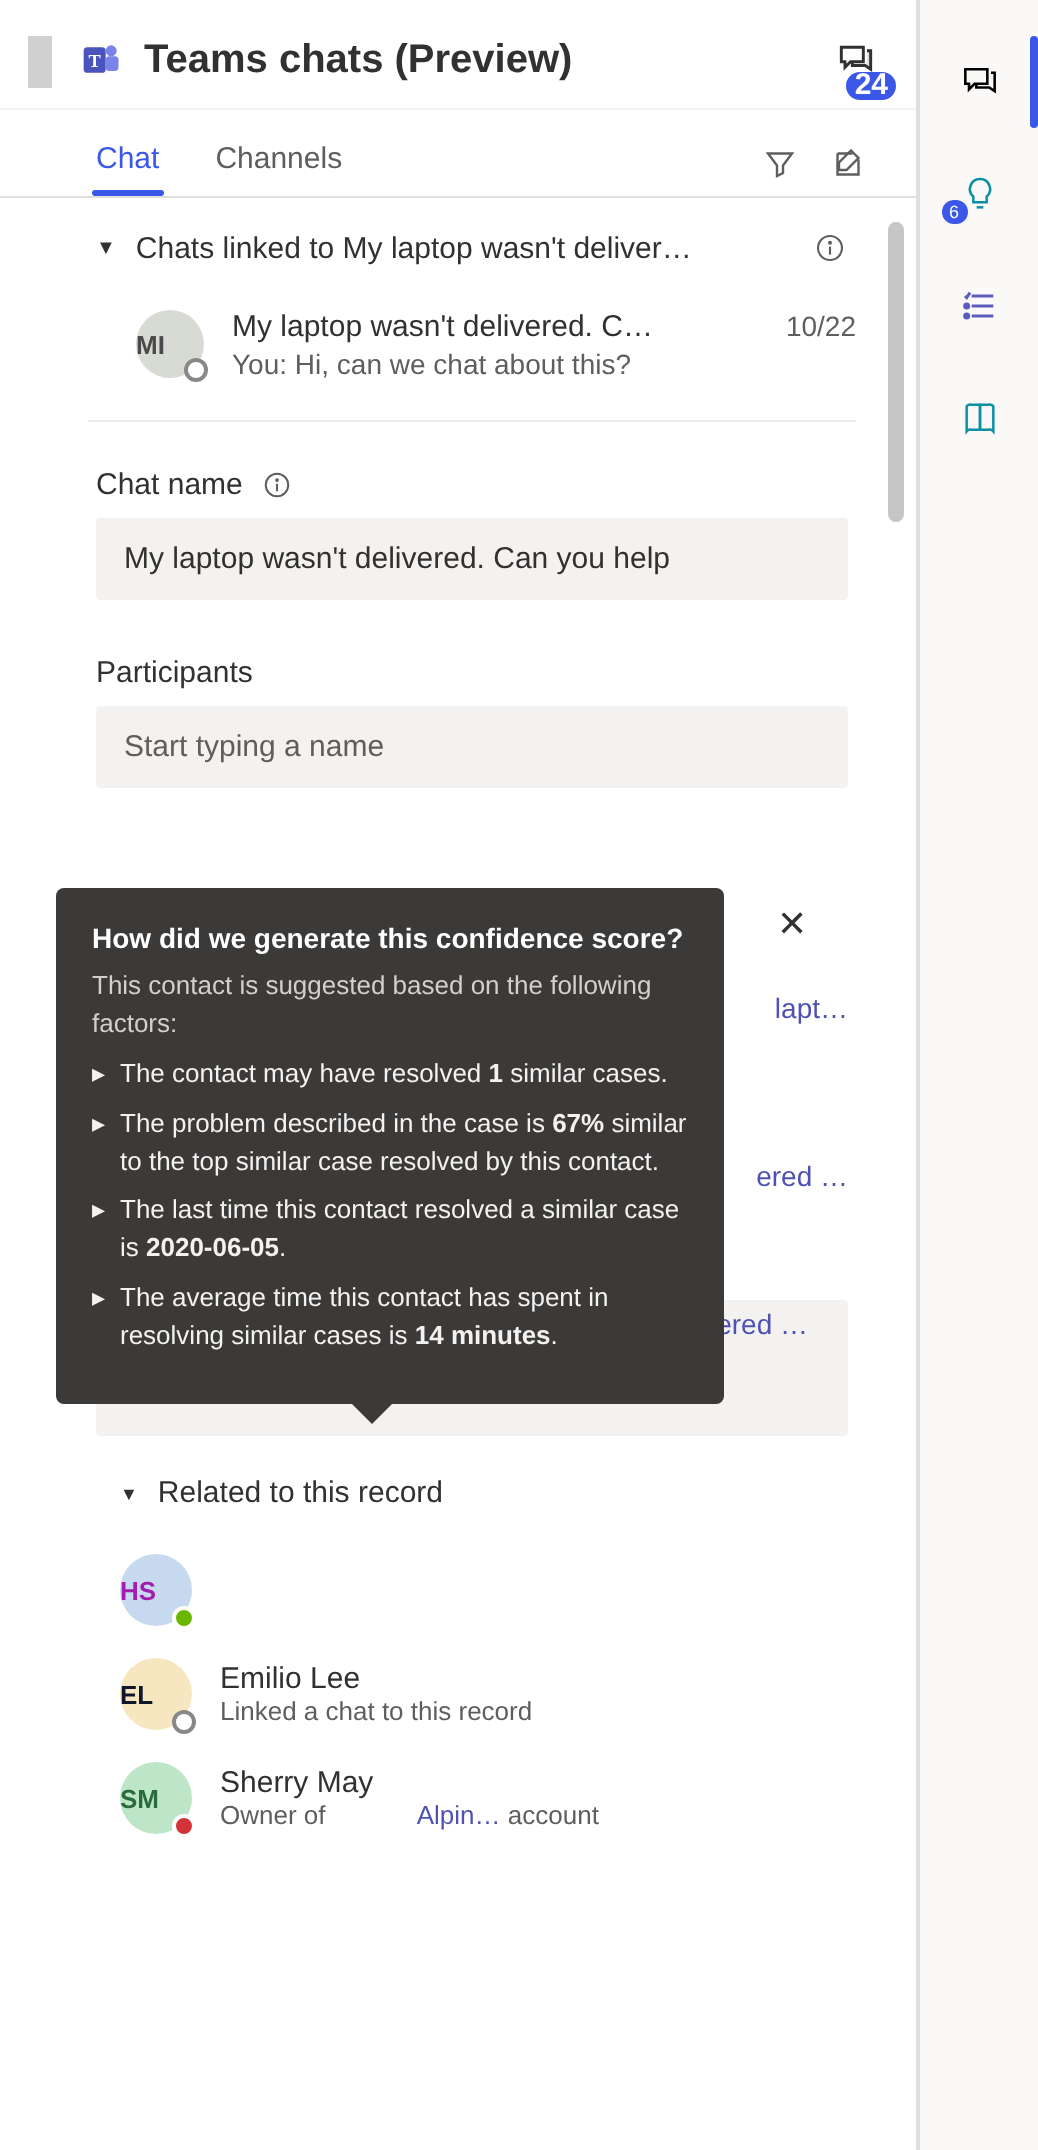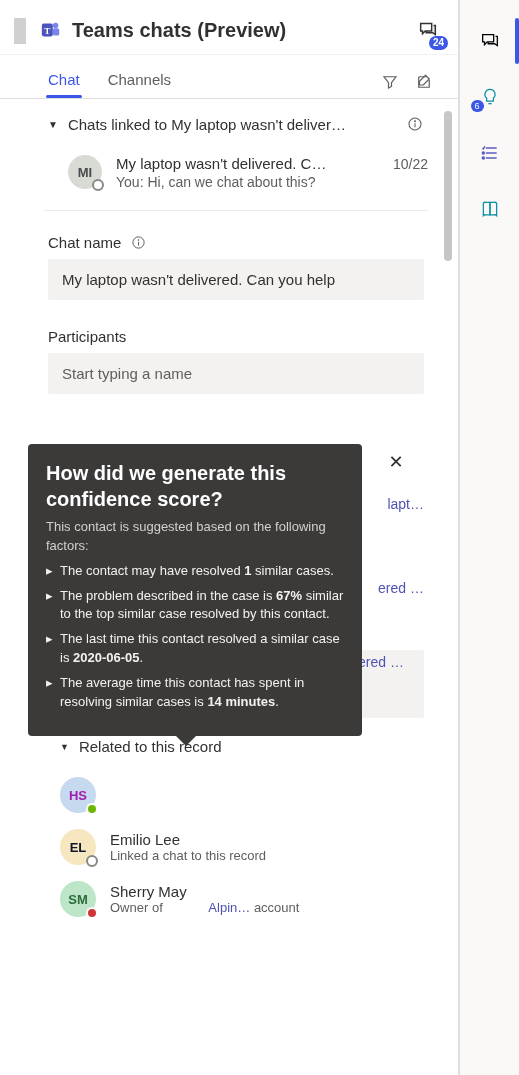--- a/index.html
+++ b/index.html
@@ -69,21 +69,21 @@
     width: 22px;
     height: 22px;
   }
   .header-chat-icon { position: relative; }
   .badge {
     position: absolute;
     bottom: -6px;
     right: -6px;
     background: #3a57e8;
     color: #fff;
-    font-size: 10px;
+    font-size: 15px;
     font-weight: 700;
     border-radius: 10px;
     padding: 1px 4px;
     min-width: 14px;
     text-align: center;
     line-height: 12px;
   }
 
   
   .tabs-row {
@@ -156,37 +156,37 @@
 
   .chat-item {
     display: flex;
     align-items: flex-start;
     gap: 14px;
     padding: 18px 30px 20px 68px;
   }
   .avatar {
     width: 34px; height: 34px;
     border-radius: 50%;
-    display: flex; align-items: center; justify-content: center;
+    display: flex; align-items: center; 
     font-size: 13px; font-weight: 600;
     position: relative;
     flex-shrink: 0;
   }
   .avatar .status {
     position: absolute;
     bottom: -2px; right: -2px;
     width: 12px; height: 12px;
     border-radius: 50%;
     border: 2px solid #fff;
   }
   .chat-body { flex: 1; min-width: 0; }
   .chat-line1 {
     display: flex;
     gap: 24px;
-    align-items: center;
+    align-items: flex-start;
   }
   .chat-title {
     font-size: 15px;
     white-space: nowrap; overflow: hidden; text-overflow: ellipsis;
     flex: 1;
   }
   .chat-date { font-size: 14px; color: #605e5c; }
   .chat-sub { font-size: 14px; color: #605e5c; margin-top: 2px; }
   .divider { border-top: 1px solid #edebe9; margin: 0 30px 0 44px; }
 
@@ -219,21 +219,21 @@
   }
   .tooltip::after {
     content: '';
     position: absolute;
     bottom: -10px;
     left: 148px;
     border: 10px solid transparent;
     border-top-color: #3b3a39;
     border-bottom: none;
   }
-  .tooltip h4 { font-size: 20px; font-weight: 600; margin-bottom: 6px; line-height: 1.3;}
+  .tooltip h4 { font-size: 14px; font-weight: 600; margin-bottom: 6px; line-height: 1.3;}
   .tooltip .lead { color: #d2d0ce; margin-bottom: 6px; }
   .tooltip ul { list-style: none; padding-left: 14px; }
   .tooltip li { position: relative; margin-bottom: 6px; color: #f3f2f1;}
   .tooltip li::before {
     content: '▸';
     position: absolute;
     left: -14px;
   }
   .tooltip b { font-weight: 700; }
 

